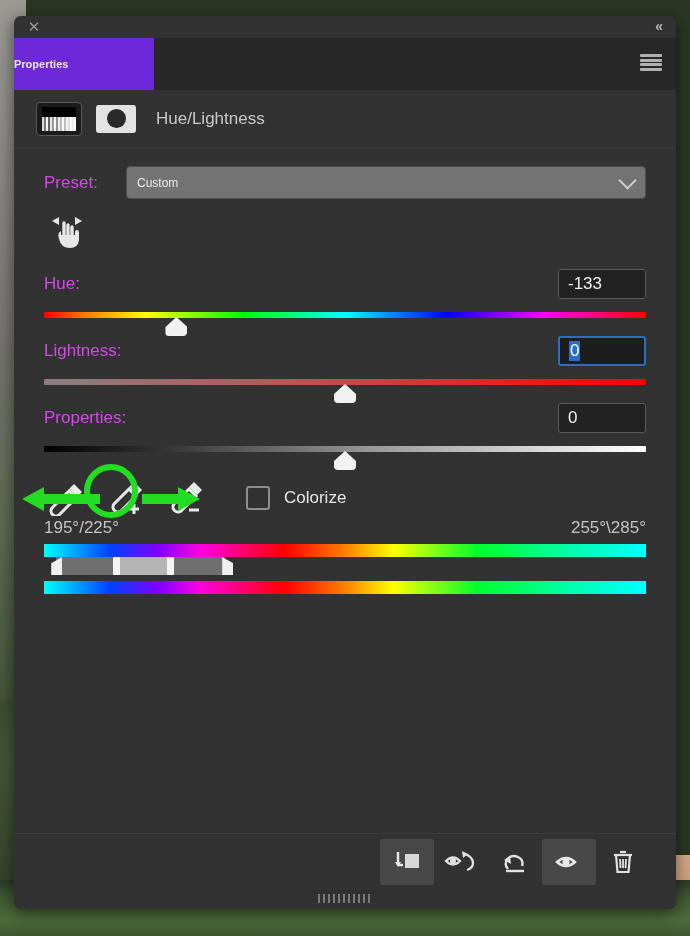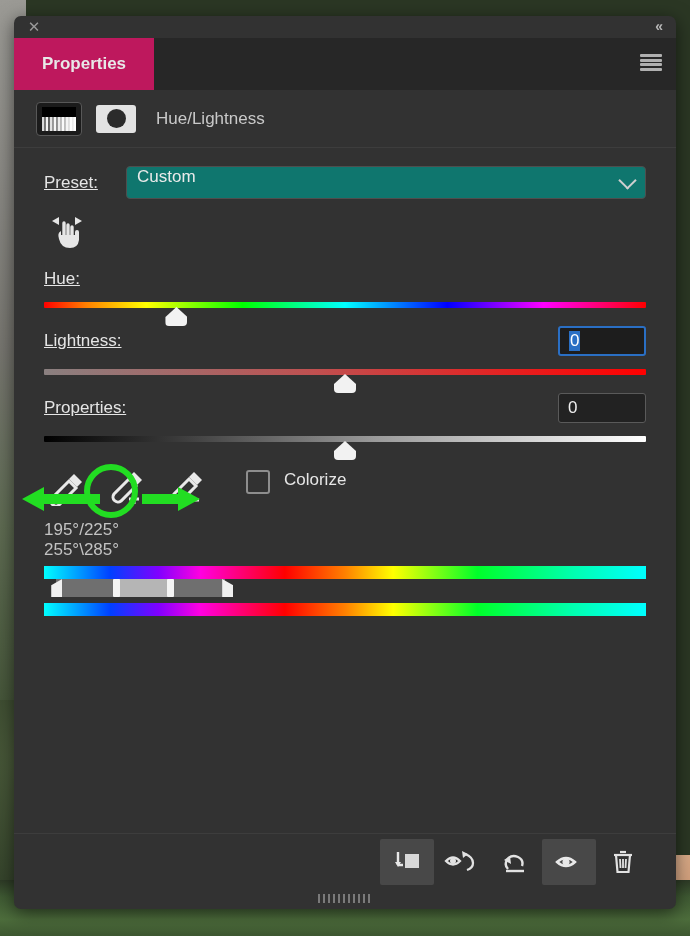--- a/index.html
+++ b/index.html
@@ -30,22 +30,22 @@
   
   #panel{position:absolute;left:14px;top:16px;width:662px;height:893px;
     background:#323232;border-radius:7px;box-shadow:0 4px 18px rgba(0,0,0,.55);}
   #titlebar{height:22px;position:relative;}
   #close-x{position:absolute;left:12px;top:3px;width:16px;height:16px;color:#9a9a9a;
     font-size:15px;line-height:16px;text-align:center;font-weight:700;cursor:pointer;}
   #collapse{position:absolute;right:14px;top:2px;color:#b7b7b7;font-size:14px;line-height:16px;
     letter-spacing:-1px;cursor:pointer;font-weight:700;}
 
   #tabbar{height:52px;background:#272727;position:relative;display:flex;align-items:stretch;}
-  #tab-properties{width:140px;background:#be185d;display:flex;align-items:center;
-    justify-content:center;color:#e8e8e8;font-size:17px;font-weight:700;cursor:pointer;}
+  #tab-properties{width:140px;background:#6d28d9;display:flex;align-items:center;
+    justify-content:flex-start;color:#e8e8e8;font-size:11px;font-weight:700;cursor:pointer;}
   #menu-btn{position:absolute;right:14px;top:16px;width:22px;height:17px;cursor:pointer;
     display:flex;flex-direction:column;justify-content:space-between;}
   #menu-btn i{display:block;height:3px;background:#b0b0b0;border-radius:1px;}
 
   #headerrow{height:57px;display:flex;align-items:center;padding:0 0 0 22px;
     border-bottom:1px solid #3d3d3d;background:#323232;}
   .adj-thumb{width:44px;height:32px;border-radius:4px;background:#1b1b1b;
     border:1px solid #585858;display:flex;align-items:center;justify-content:center;}
   .adj-thumb .inner{width:34px;height:24px;
     background:
@@ -54,23 +54,23 @@
       linear-gradient(90deg,#000 0%,#fff 100%);
     background-blend-mode:normal,screen,normal;}
   .mask-thumb{width:40px;height:28px;border-radius:3px;background:#e3e3e3;margin-left:14px;
     display:flex;align-items:center;justify-content:center;}
   .mask-thumb .dot{width:19px;height:19px;border-radius:50%;background:#2b2b2b;}
   #adj-title{margin-left:20px;color:#c9c9c9;font-size:17px;}
 
   #body{padding:18px 30px 0 30px;background:#323232;height:655px;box-sizing:border-box;position:relative;}
 
   .row{display:flex;align-items:center;}
-  .lbl{color:#e5e5e5;font-size:17px;text-decoration:underline;}
-  .select{flex:1;height:31px;background:#0f766e;border:1px solid #4e4e4e;border-radius:4px;
-    display:flex;padding:0 10px;color:#eaeaea;font-size:17px;
+  .lbl{color:#d946ef;font-size:17px;}
+  .select{flex:1;height:31px;background:#737373;border:1px solid #4e4e4e;border-radius:4px;
+    display:flex;align-items:center;padding:0 10px;color:#eaeaea;font-size:12px;
     position:relative;cursor:pointer;}
   .select .chev{position:absolute;right:11px;top:50%;transform:translateY(-60%);
     width:11px;height:11px;border-right:2px solid #cfcfcf;border-bottom:2px solid #cfcfcf;
     transform:translateY(-70%) rotate(45deg);}
 
   #scrubby{width:46px;height:38px;position:relative;margin-right:8px;}
 
   .sl-label-row{display:flex;align-items:center;justify-content:space-between;margin-top:18px;}
   .numfield{width:88px;height:30px;background:#222;border:1px solid #5a5a5a;border-radius:3px;
     color:#eee;font-size:17px;display:flex;align-items:center;padding-left:9px;box-sizing:border-box;
@@ -89,28 +89,28 @@
 
   
   #annot-circle{position:absolute;width:54px;height:54px;border:6px solid #22dd22;border-radius:50%;
     left:70px;top:316px;box-sizing:border-box;pointer-events:none;}
   .annot-arrow{position:absolute;top:338px;height:26px;pointer-events:none;}
   #annot-left{left:8px;width:78px;}
   #annot-right{left:128px;width:58px;}
   .annot-arrow svg{display:block;}
 
   
-  #drop-row{display:flex;align-items:flex-start;margin-top:28px;}
+  #drop-row{display:flex;align-items:center;margin-top:28px;}
   .dropper{width:44px;height:36px;position:relative;margin-right:16px;cursor:pointer;}
   #colorize-box{width:20px;height:20px;border:2px solid #8e8e8e;border-radius:3px;
     margin-left:22px;cursor:pointer;}
   #colorize-label{color:#e6e6e6;font-size:17px;margin-left:14px;}
 
   
-  #deg-row{display:flex;justify-content:space-between;margin-top:14px;color:#c3c3c3;font-size:17px;flex-direction:column;}
+  #deg-row{display:flex;justify-content:space-between;margin-top:2px;color:#c3c3c3;font-size:17px;}
   .spectrum{height:13px;margin-top:6px;
     background:linear-gradient(90deg,#00ffff 0%,#0040ff 11%,#8000ff 19%,#ff00e0 26%,#ff0000 40%,
       #ff8000 50%,#ffff00 58%,#00ff2a 72%,#00ffb0 88%,#00ffff 100%);}
   #rangebar{height:18px;position:relative;margin-top:0px;}
   .rb-core{position:absolute;top:0;height:18px;background:#b5b5b5;}
   .rb-fall{position:absolute;top:0;height:18px;background:#6f6f6f;}
   .rb-tri{position:absolute;top:0;width:11px;height:18px;background:#f0f0f0;}
   .rb-tri.l{clip-path:polygon(100% 0,100% 100%,0 100%,0 35%);}
   .rb-tri.r{clip-path:polygon(0 0,100% 35%,100% 100%,0 100%);}
   .rb-bar{position:absolute;top:0;width:7px;height:18px;background:#f4f4f4;border-radius:1px;}
@@ -179,20 +179,23 @@
           <path d="M8 8 L15 4 L15 12 Z" fill="#e6e6e6"></path>
           <path d="M38 8 L31 4 L31 12 Z" fill="#e6e6e6"></path>
           <path d="M20 10 L20 22 M24 12 L24 22 M28 14 L28 22" stroke="#e6e6e6" stroke-width="3.4" stroke-linecap="round"></path>
           <path d="M17 18 q-4 2 -2 8 q2 9 11 9 q8 0 9-8 l0-8 q0-2 -2-2 q-2 0 -2 2 l0 3 l-14 0 z" fill="#e6e6e6"></path>
         </svg>
       </div>
     </div>
 
     <div class="sl-label-row">
       <div class="lbl">Hue:</div>
+      <div class="numfield">
+        <span>-133</span>
+      </div>
     </div>
     <div class="track" id="hue-track">
       <div class="thumb" style="left:22%"></div>
     </div>
 
     <div class="sl-label-row">
       <div class="lbl">Lightness:</div>
       <div class="numfield focused">
         <span class="sel">0</span>
       </div>

